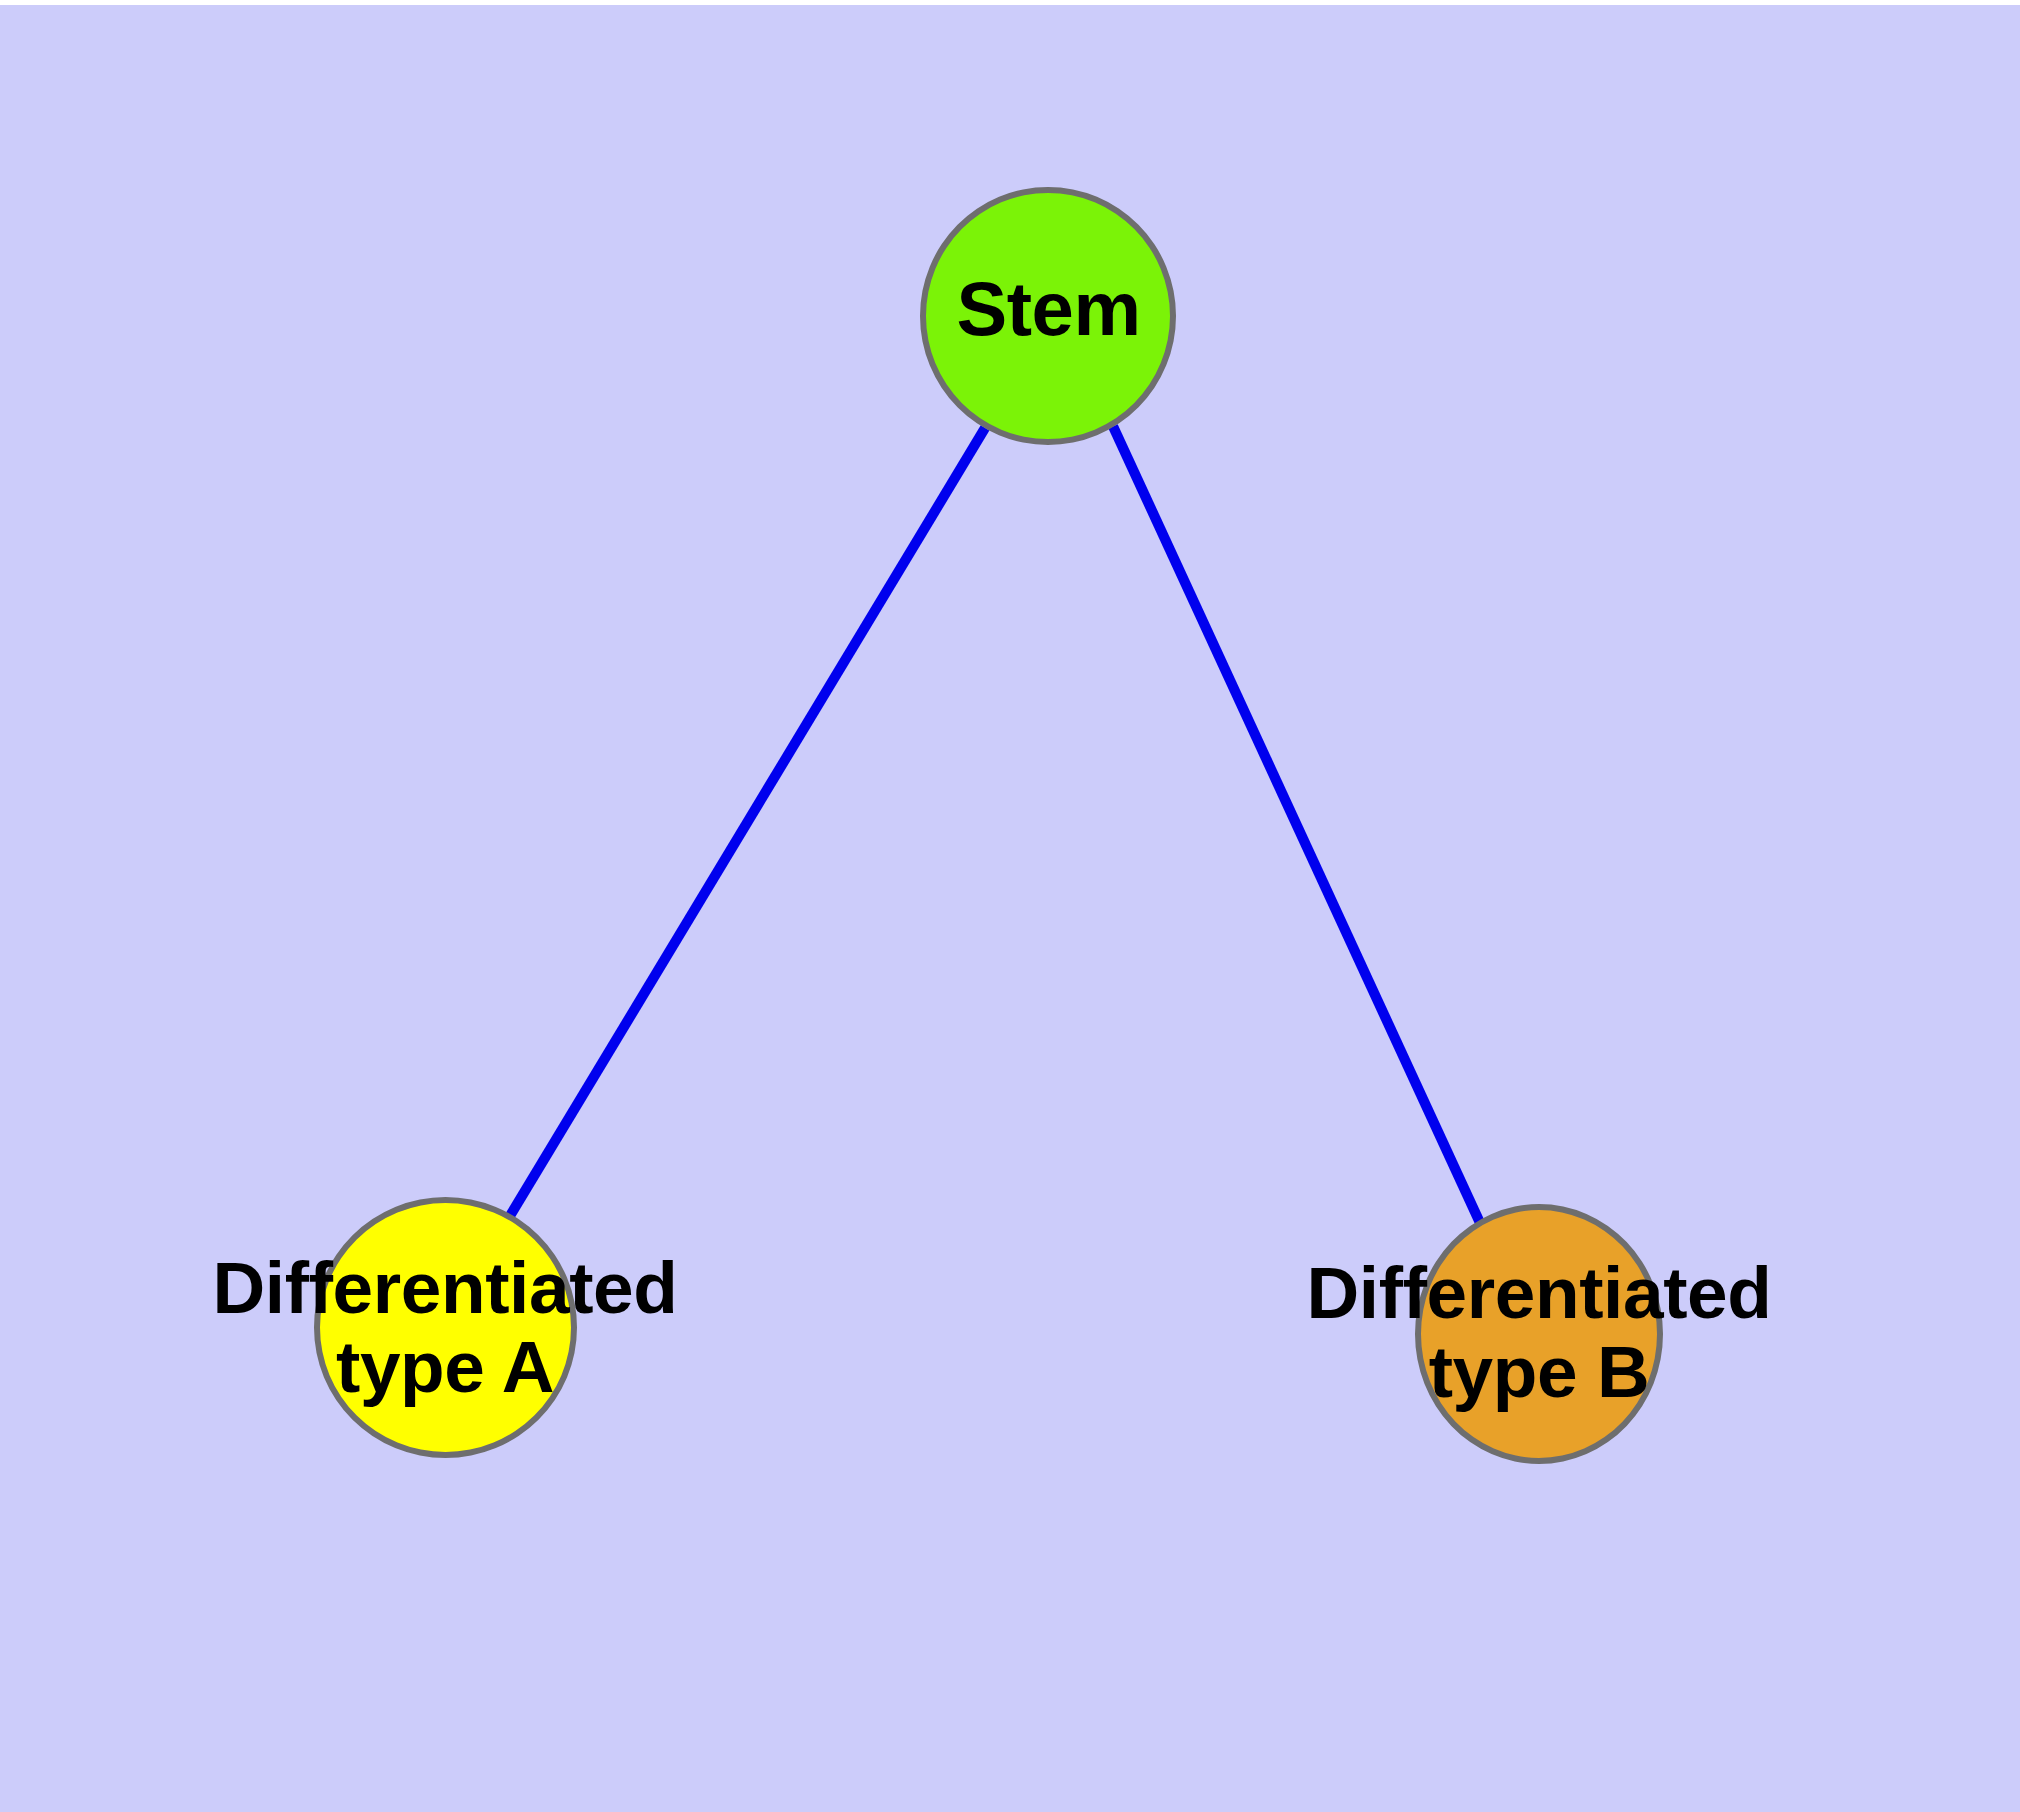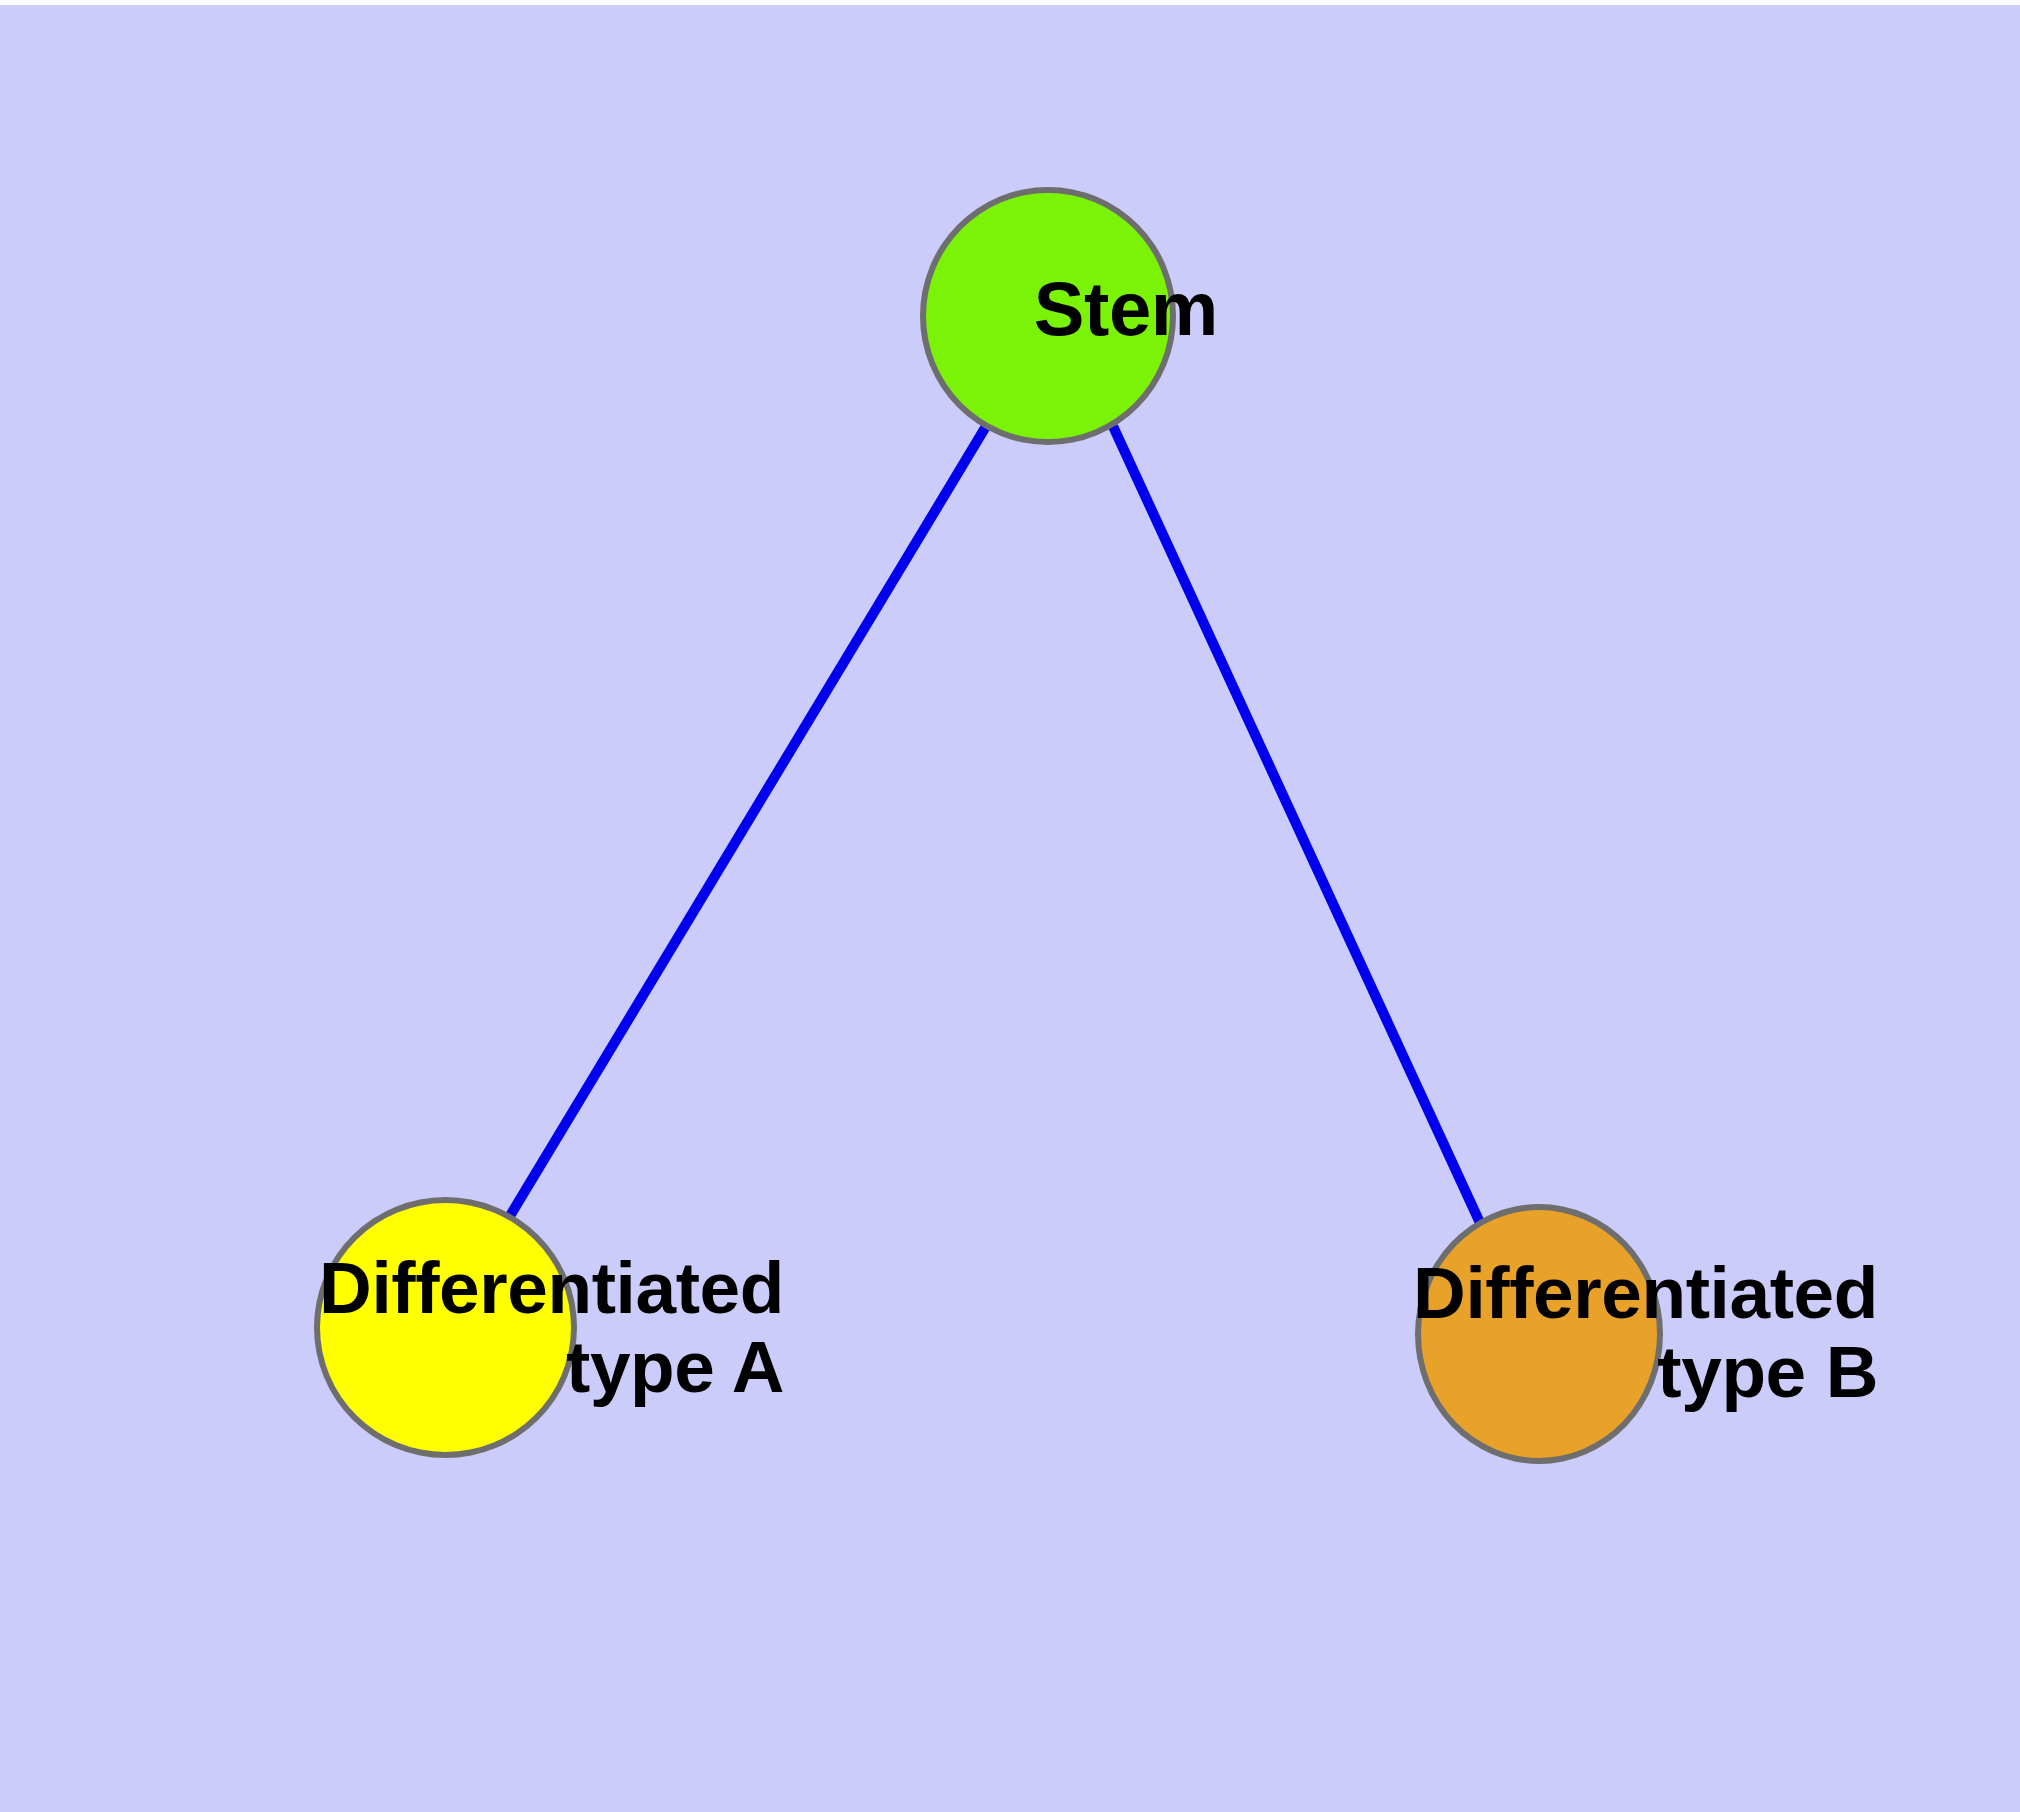--- a/index.html
+++ b/index.html
@@ -41,21 +41,21 @@
     height: 1812px;
   }
   .node {
     position: absolute;
     box-sizing: border-box;
     border-radius: 50%;
     border: 6.8px solid #6e6e6e;
   }
   .node-label {
     position: absolute;
-    text-align: right;
+    text-align: center;
     font-weight: bold;
     color: #000000;
     white-space: pre;
     line-height: 1.08;
     letter-spacing: -0.4px;
     pointer-events: none;
   }
   #node-stem {
     left: 920px;
     top: 187px;

